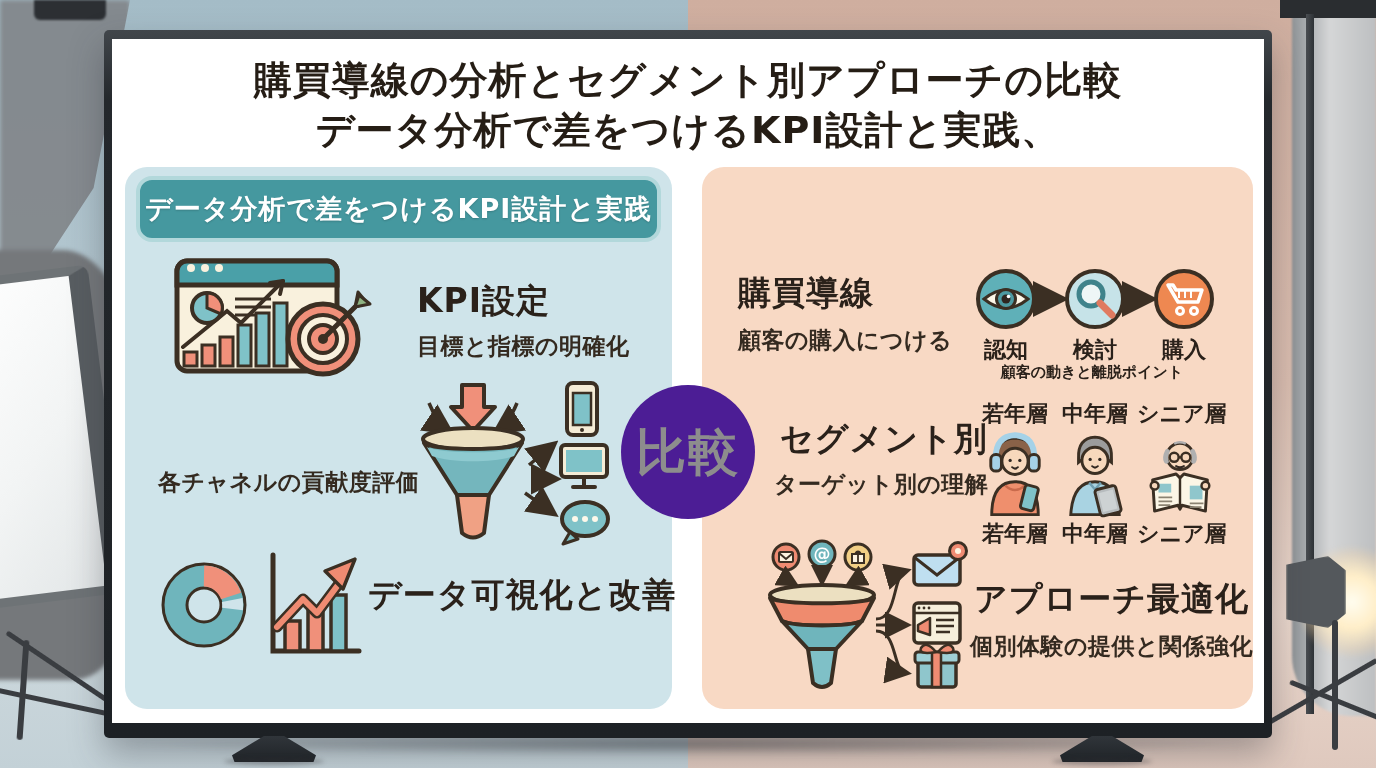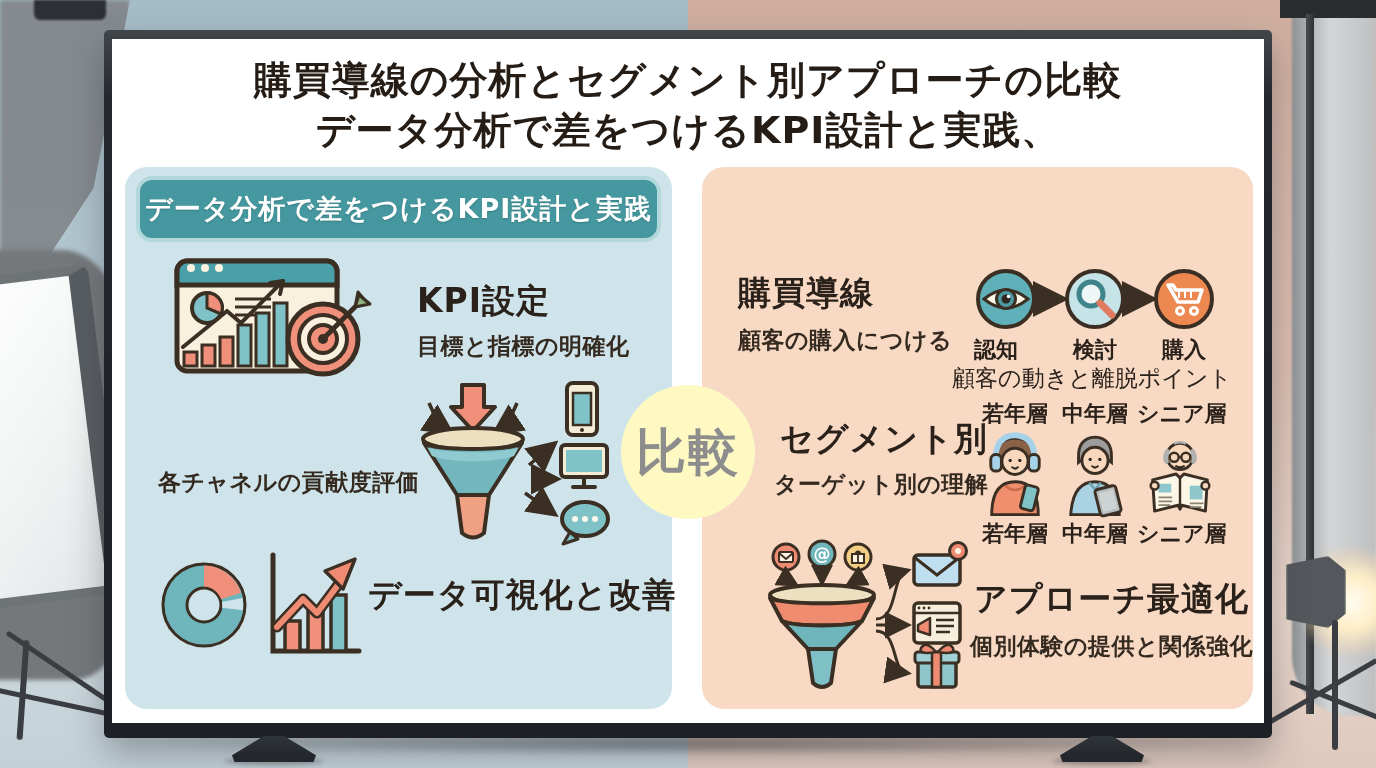--- a/index.html
+++ b/index.html
@@ -64,29 +64,29 @@
   .panel{position:absolute;top:128px;height:542px;border-radius:22px}
   .panel.pl{left:13px;width:547px;background:var(--panel-blue,#cfe4ea)}
   .panel.pr{left:590px;width:551px;background:var(--panel-peach,#f8d9c4)}
   .pill{position:absolute;left:11px;right:11px;top:9px;height:66px;border-radius:16px;
     display:flex;align-items:center;justify-content:center;color:#fff;
     font-size:27px;font-weight:800;letter-spacing:1px;text-shadow:0 1px 2px rgba(0,0,0,.18);
     white-space:nowrap}
   .pill.teal{background:var(--teal,#45989f);border:4px solid #b2d8db}
   .pill.salmon{background:var(--salmon,#ec8a6d);border:4px solid #f6c7b2}
   .badge{position:absolute;left:509px;top:346px;width:134px;height:134px;border-radius:50%;
-    background:#fef9c3;z-index:6;display:flex;align-items:center;justify-content:center;
+    background:#4c1d95;z-index:6;display:flex;align-items:center;justify-content:center;
     font-size:50px;font-weight:800;color:var(--badge-gray,#8d8d8d);letter-spacing:2px}
   .ttl{position:absolute;font-size:33px;font-weight:800;color:#2a211a;
     letter-spacing:1px;white-space:nowrap}
   .sub{position:absolute;font-size:23px;font-weight:700;color:#342a20;
     letter-spacing:.5px;white-space:nowrap}
   .lbl{position:absolute;font-size:22px;font-weight:700;color:#2a211a;
     text-align:center;white-space:nowrap}
-  .cap{position:absolute;font-size:23px;font-weight:400;color:#2a211a;
+  .cap{position:absolute;font-size:15px;font-weight:700;color:#2a211a;
     text-align:center;white-space:nowrap}
   svg{position:absolute;overflow:visible}
 </style>
 </head>
 <body>
 
 <div class="stage">
 
   <div class="abs bg-left"></div>
   <div class="abs bg-right"></div>
@@ -221,21 +221,21 @@
           </g>
           <path d="M160 36 h20" stroke="#3b2f23" stroke-width="4" marker-end="url(#m2)"></path>
           <g>
             <circle cx="214" cy="36" r="28" fill="#ee8851" stroke="#3b2f23" stroke-width="4"></circle>
             <path d="M198 22 h5 l3 5 h26 l-4 12 h-20 z" fill="none" stroke="#ffffff" stroke-width="3.5" stroke-linejoin="round"></path>
             <path d="M209 27 v8 M215 27 v8 M221 27 v8" stroke="#ffffff" stroke-width="2"></path>
             <circle cx="210" cy="48" r="3.5" fill="none" stroke="#ffffff" stroke-width="3"></circle>
             <circle cx="224" cy="48" r="3.5" fill="none" stroke="#ffffff" stroke-width="3"></circle>
           </g>
         </svg>
-        <div class="lbl" style="left:251px;top:168px;width:86px">認知</div>
+        <div class="lbl" style="left:261px;top:168px;width:86px">認知</div>
         <div class="lbl" style="left:350px;top:168px;width:86px">検討</div>
         <div class="lbl" style="left:439px;top:168px;width:86px">購入</div>
         <div class="cap" style="left:240px;top:196px;width:300px">顧客の動きと離脱ポイント</div>
 
         <div class="ttl" style="left:78px;top:250px">セグメント別</div>
         <div class="sub" style="left:72px;top:302px">ターゲット別の理解</div>
         <div class="lbl" style="left:270px;top:232px;width:86px">若年層</div>
         <div class="lbl" style="left:350px;top:232px;width:86px">中年層</div>
         <div class="lbl" style="left:435px;top:232px;width:86px">シニア層</div>
         <svg style="left:282px;top:262px" width="62" height="86" viewBox="0 0 64 88">

